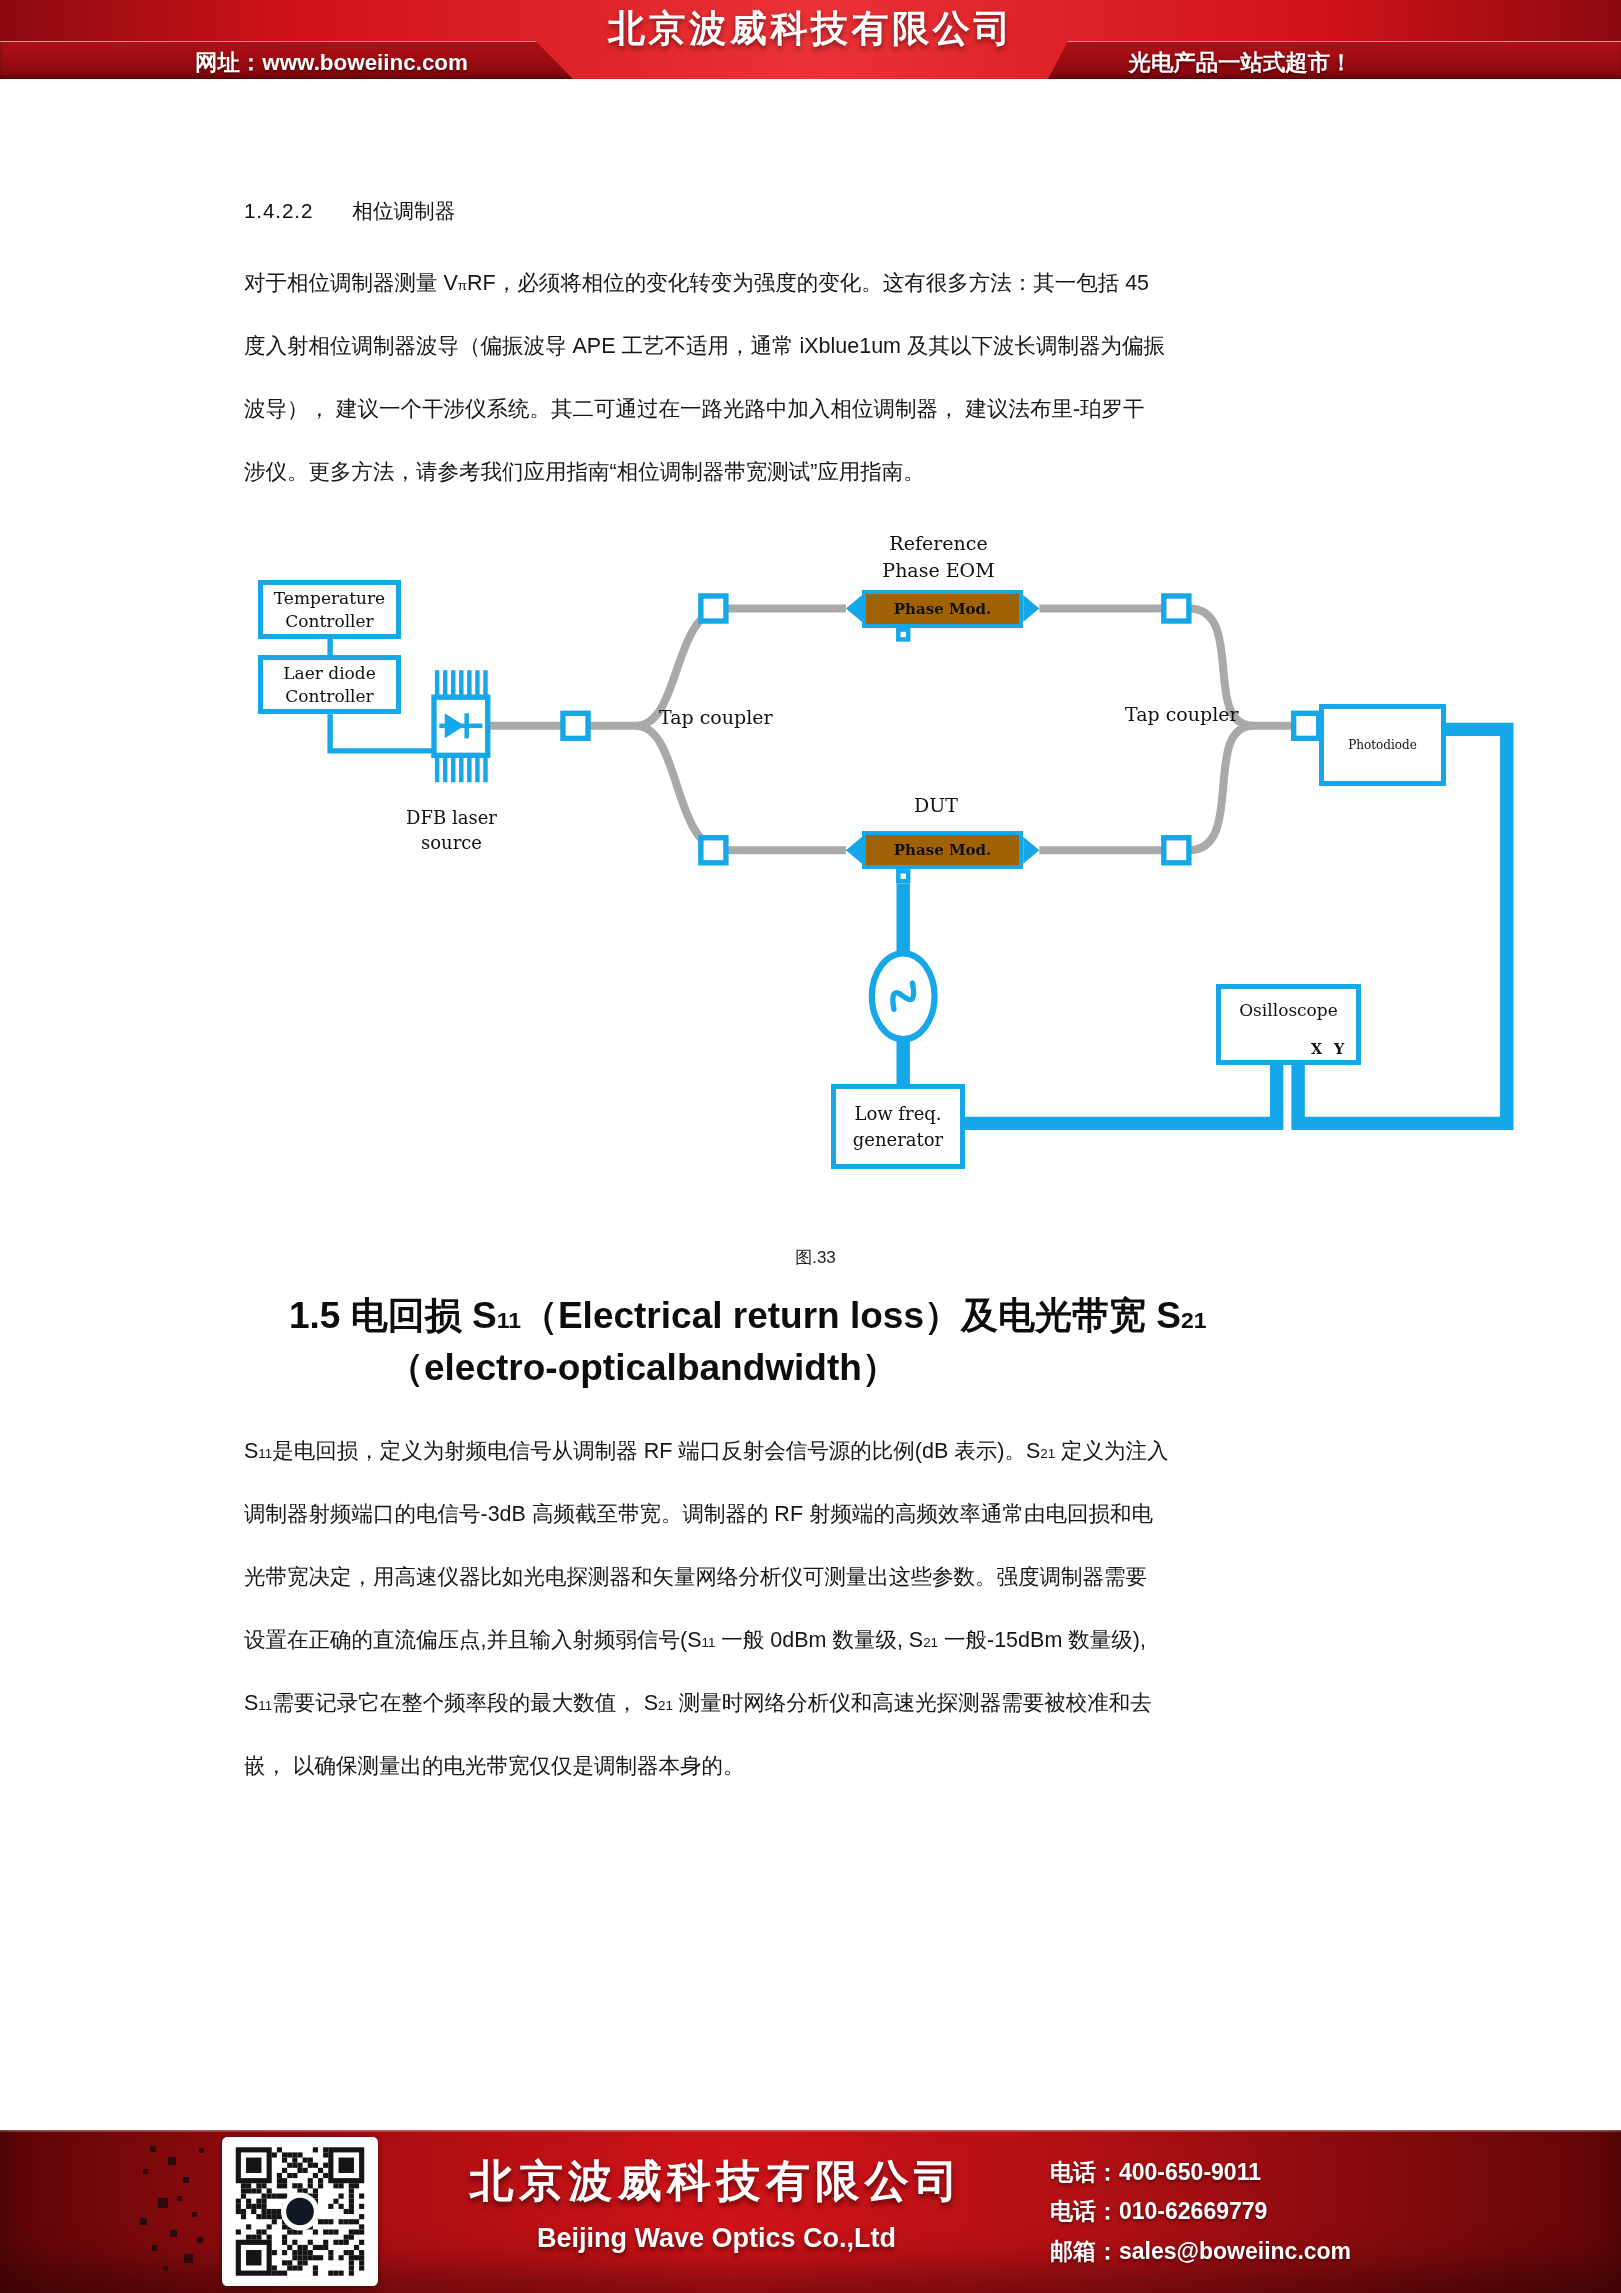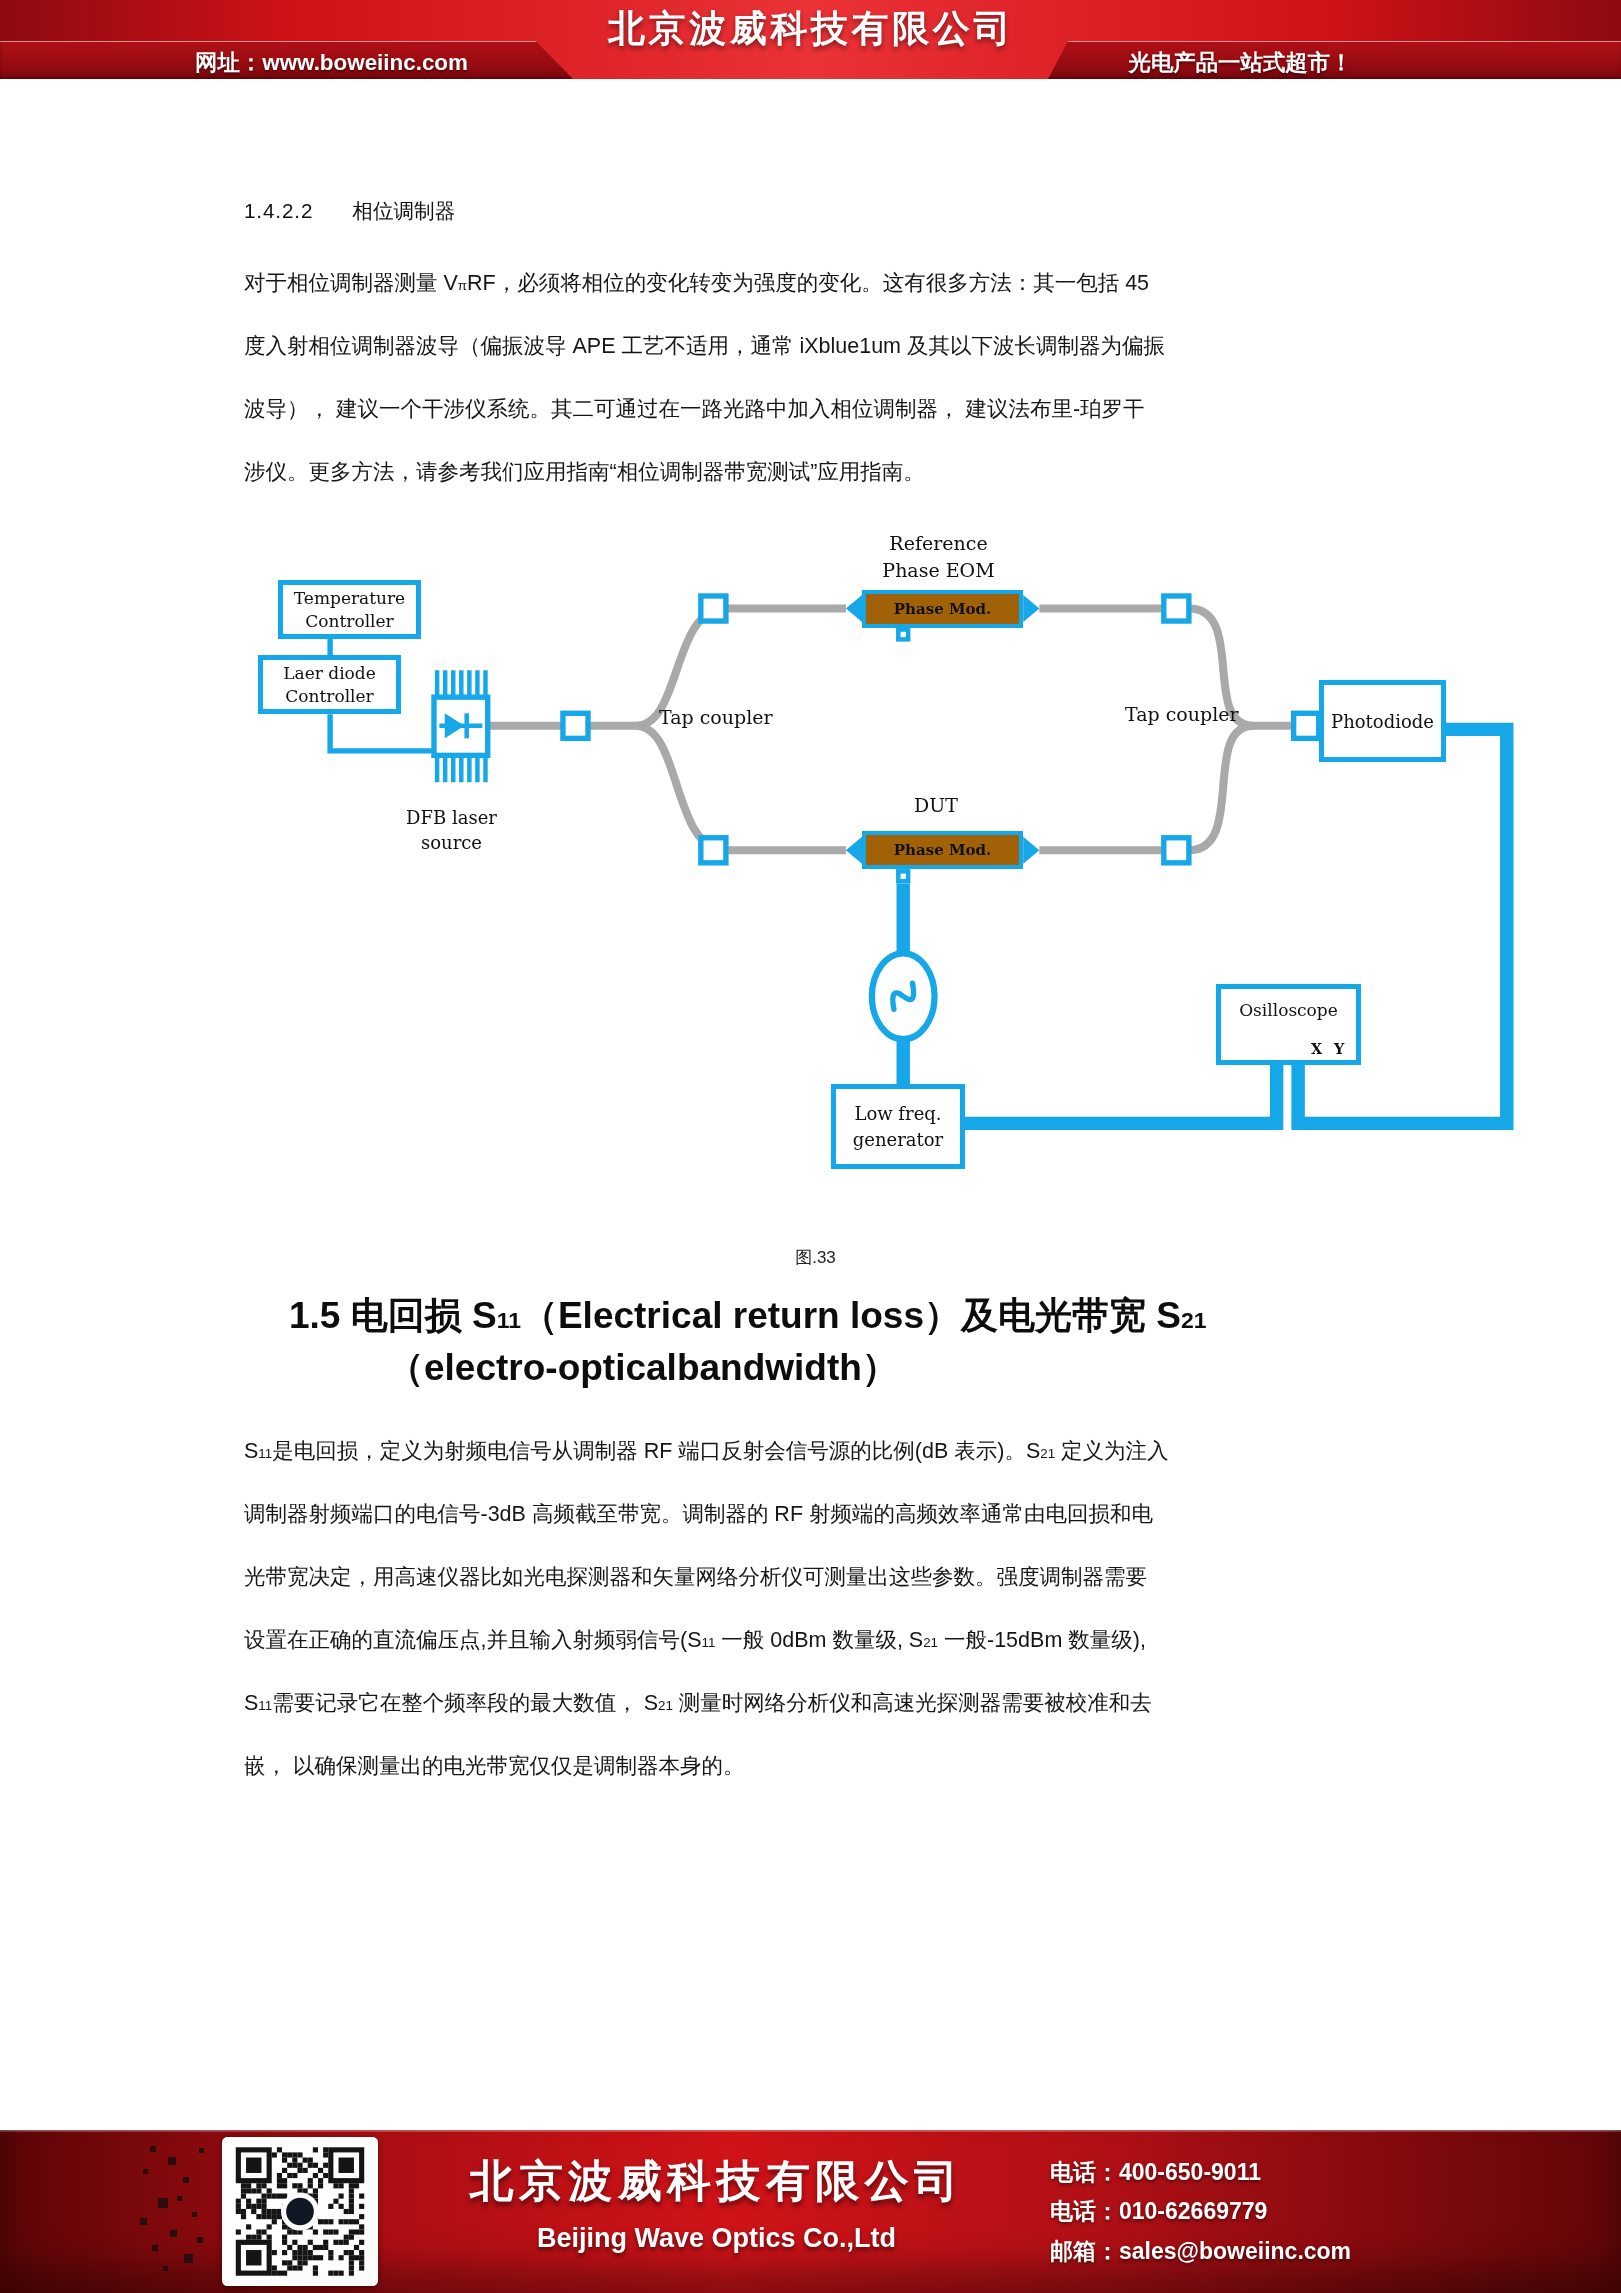--- a/index.html
+++ b/index.html
@@ -163,21 +163,21 @@
           <path d="M -16 8 Q -8 -18 0 0 Q 8 18 16 -8" fill="none" stroke="#16A7E8" stroke-width="6" stroke-linecap="round"></path>
         </g>
       </g>
     </svg>
 
     <div class="dlabel" style="left:715px;top:23px;width:179px;text-align:center;font-size:19px;line-height:27px;margin-top:23px;">
       <div>Reference</div>
       <div>Phase EOM</div>
     </div>
 
-    <div class="dbox" style="left:124px;top:96px;width:143px;height:59px;font-size:17px;line-height:1.35;margin-left:20px;">
+    <div class="dbox" style="left:124px;top:96px;width:143px;height:59px;font-size:17px;line-height:1.35;">
       <div>Temperature</div>
       <div>Controller</div>
     </div>
     <div class="dbox" style="left:124px;top:171px;width:143px;height:59px;font-size:17px;line-height:1.35;">
       <div>Laer diode</div>
       <div>Controller</div>
     </div>
 
     <div class="dlabel" style="left:246px;top:321px;width:143px;text-align:center;font-size:18px;line-height:25px;">
       <div>DFB laser</div>
@@ -185,21 +185,21 @@
     </div>
 
     <div class="dlabel" style="left:525px;top:222px;font-size:19px;">Tap coupler</div>
     <div class="dlabel" style="left:991px;top:219px;font-size:19px;">Tap coupler</div>
 
     <div class="pmbox" style="left:728px;top:106px;width:161px;height:38px;">Phase Mod.</div>
     <div class="pmbox" style="left:728px;top:347px;width:161px;height:38px;">Phase Mod.</div>
 
     <div class="dlabel" style="left:757px;top:310px;width:90px;text-align:center;font-size:19px;">DUT</div>
 
-    <div class="dbox" style="left:1185px;top:196px;width:127px;height:82px;font-size:18px;">Photodiode</div>
+    <div class="dbox" style="left:1185px;top:220px;width:127px;height:82px;font-size:12px;">Photodiode</div>
 
     <div class="dbox" style="left:1038px;top:500px;width:145px;height:81px;font-size:17px;justify-content:flex-start;padding-top:10.7px;margin-left:44px;">
       <div>Osilloscope</div>
       <div style="position:absolute;left:90px;top:52px;font-weight:bold;font-size:14.3px;">X</div>
       <div style="position:absolute;left:113px;top:52px;font-weight:bold;font-size:14.3px;">Y</div>
     </div>
 
     <div class="dbox" style="left:697px;top:600px;width:134px;height:85px;font-size:18px;line-height:1.4;">
       <div>Low freq.</div>
       <div>generator</div>

